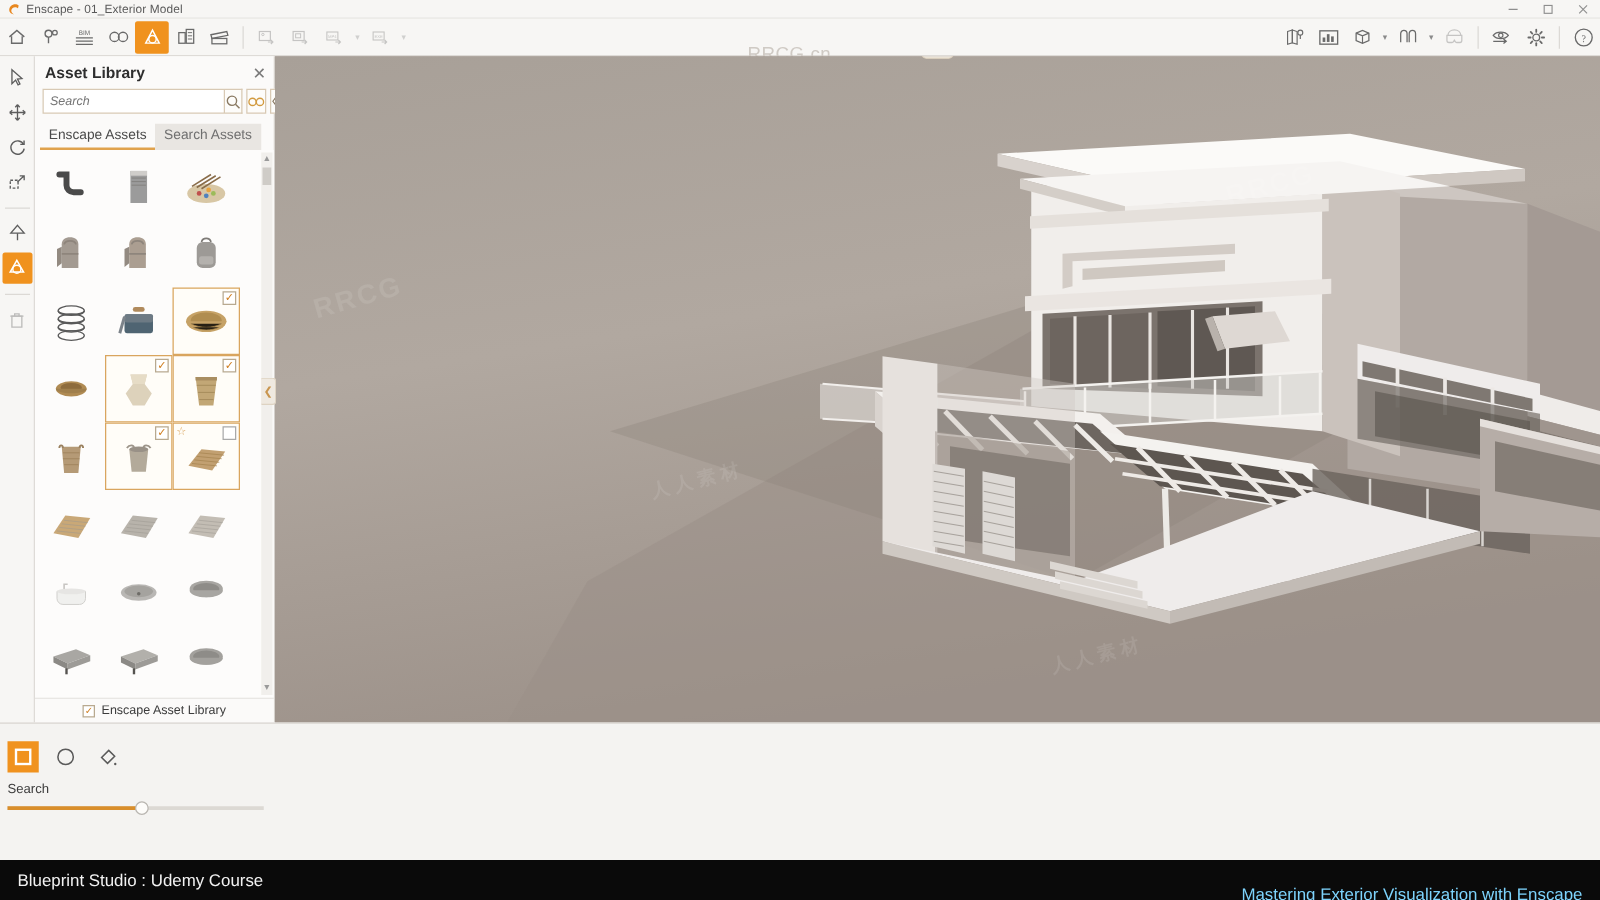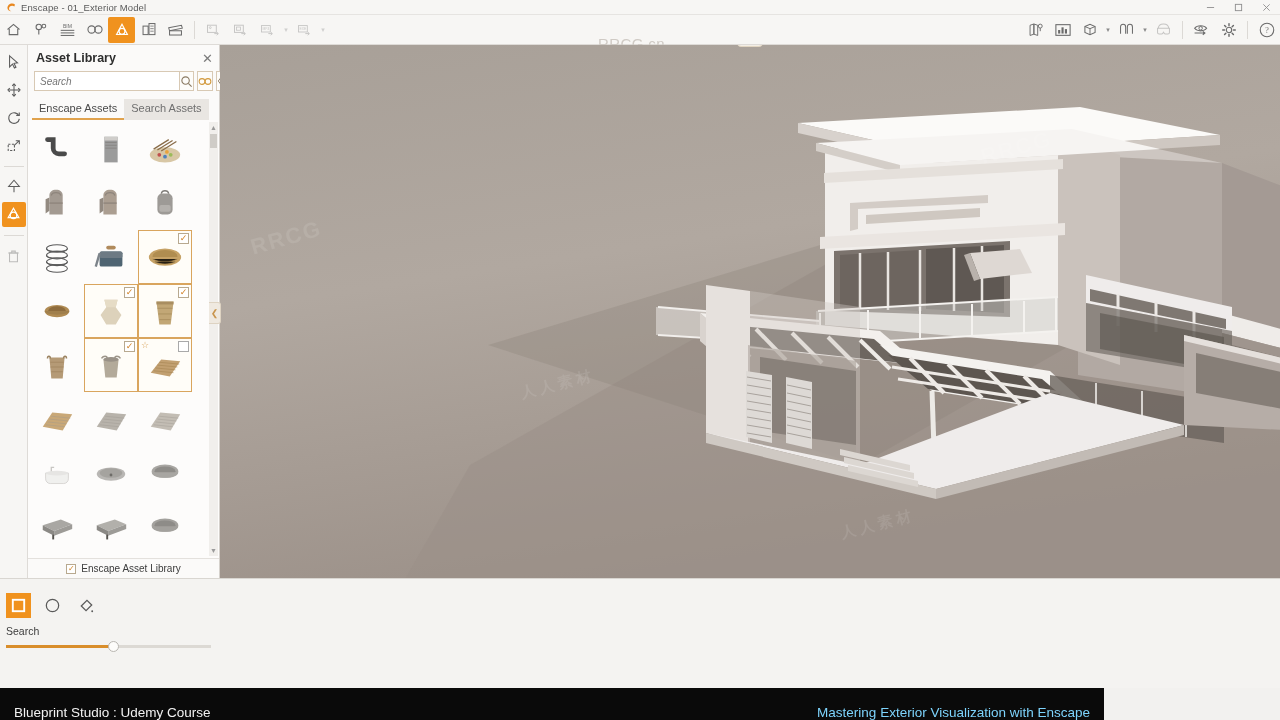--- a/index.html
+++ b/index.html
@@ -188,22 +188,22 @@
   }
   .slider-track { position:absolute; left:0; top:4px; width:100%; height:3px; background:#dcd9d4; }
   .slider-fill { position:absolute; left:0; top:4px; height:3px; background:#d98e2b; }
   .slider-knob {
     position:absolute; top:0; width:11px; height:11px; border-radius:50%;
     background:#fdfcfa; border:1.5px solid #b9b6b1;
   }
 
   
   #captionbar {
-    position:absolute; left:0; top:688px; width:1104px; height:32px; background:#0a0a0a;
-    display:flex; align-items:flex-end;
+    position:absolute; left:0; top:688px; width:1280px; height:32px; background:#0a0a0a;
+    display:flex; align-items:center;
   }
   #captionbar .cap-left { font-size:13.5px; color:#f2f2f2; margin-left:14px; }
   #captionbar .cap-right { font-size:13.5px; color:#7dd3fc; margin-left:auto; margin-right:14px;margin-top:23px; }
 </style>
 </head>
 <body>
 
 <div id="titlebar">
   <span class="app-logo">
     <svg width="11" height="11" viewBox="0 0 16 16">

